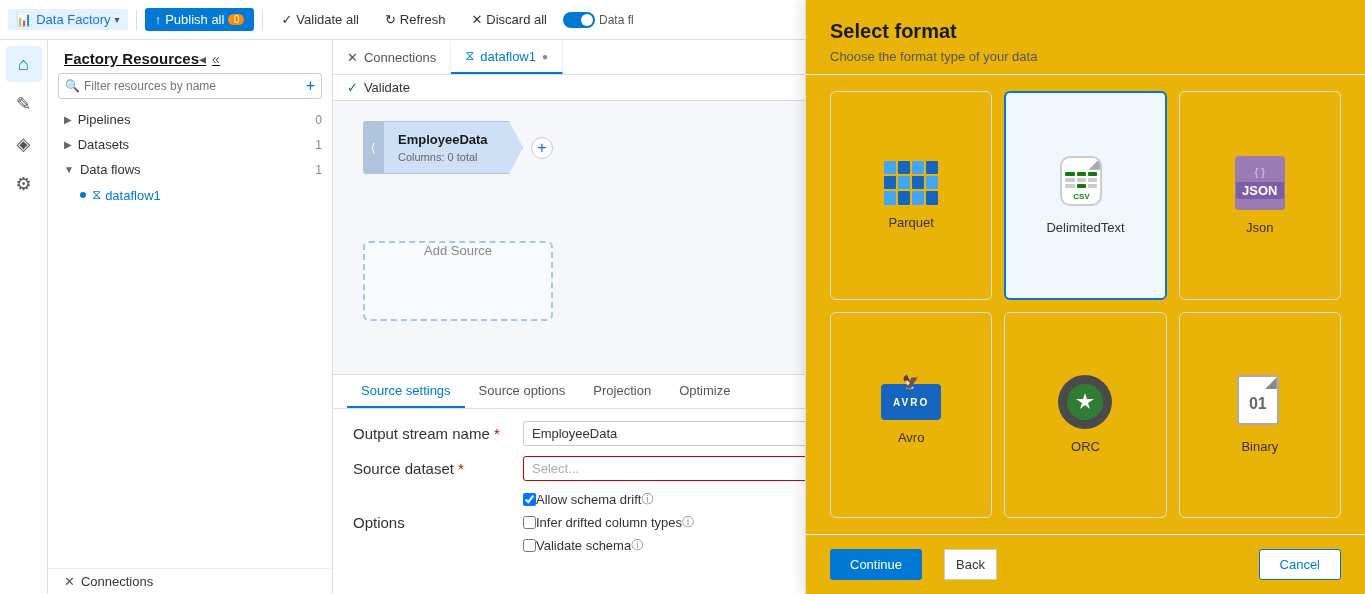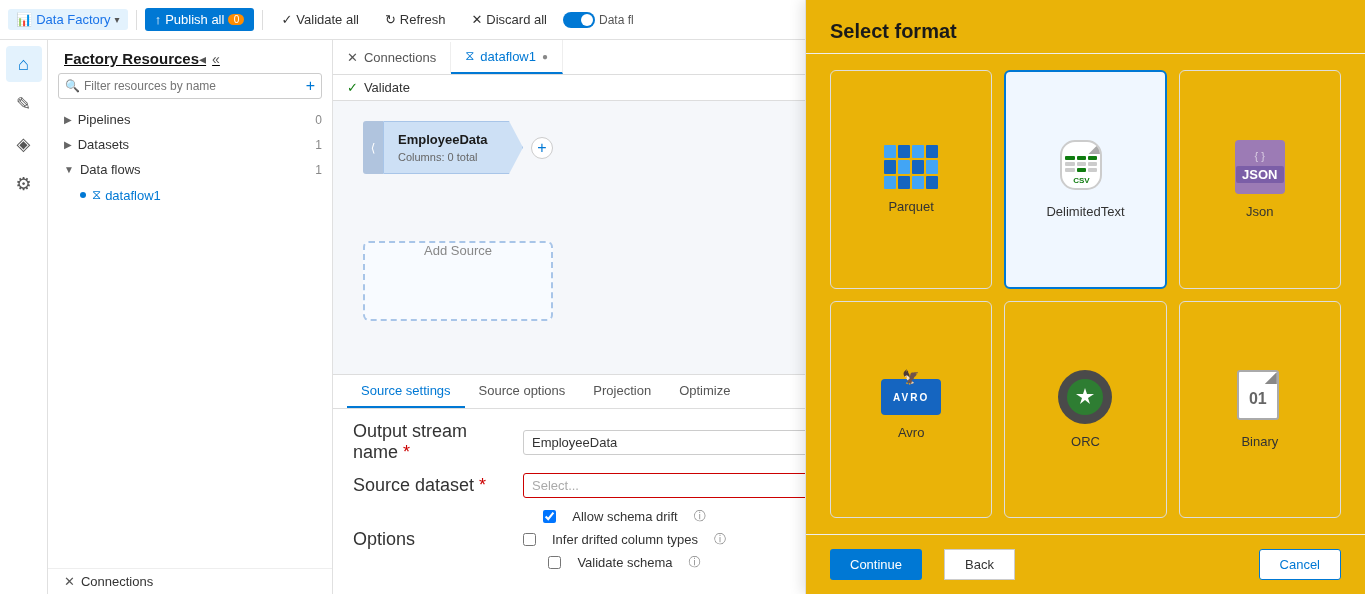--- a/index.html
+++ b/index.html
@@ -317,43 +317,42 @@
       flex-direction: column;
       gap: 10px;
     }
     .form-row {
       display: flex;
       align-items: center;
       gap: 10px;
     }
     .form-label {
       width: 160px;
-      font-size: 18px;
+      font-size: 15px;
       color: #333;
       flex-shrink: 0;
     }
     .form-label .req { color: #c00; }
     .form-input {
       flex: 1;
       border: 1px solid #ccc;
       border-radius: 3px;
       padding: 4px 8px;
       font-size: 13px;
       outline: none;
       color: #333;
     }
     .form-input.error { border-color: #c00; }
     .form-input::placeholder { color: #aaa; }
     .checkbox-row {
       display: flex;
       align-items: center;
-      gap: 16px;
+      gap: 0;
       font-size: 13px;
       color: #333;
-      justify-content: center;
     }
     .checkbox-row input { cursor: pointer; }
     .info-icon { color: #888; font-size: 12px; cursor: pointer; }
 
     
     .overlay-panel {
       position: fixed;
       right: 0; top: 0;
       width: 560px;
       height: 100%;
@@ -411,21 +410,21 @@
     }
 
     .csv-icon {
       width: 50px; height: 54px;
       position: relative;
     }
     .csv-page {
       width: 42px; height: 50px;
       background: #fff;
       border: 2px solid #ccc;
-      border-radius: 15px;
+      border-radius: 10px;
       position: relative;
       overflow: hidden;
     }
     .csv-fold {
       position: absolute;
       top: 0; right: 0;
       width: 12px; height: 12px;
       background: #aaa;
       clip-path: polygon(100% 0, 100% 100%, 0 100%);
     }
@@ -443,21 +442,21 @@
       border-radius: 3px;
       padding: 7px 20px;
       font-size: 13px;
       cursor: pointer;
     }
     .btn-secondary {
       background: #fff;
       color: #333;
       border: 1px solid #ccc;
       border-radius: 0;
-      padding: 7px 20px;
+      padding: 7px 11px;
       font-size: 13px;
       cursor: pointer;
     }
     .btn-cancel {
       margin-left: auto;
       background: #fff;
       color: #0078d4;
       border: 1px solid #0078d4;
       border-radius: 3px;
       padding: 7px 20px;
@@ -650,20 +649,21 @@
             </div>
           </div>
         </div>
       </div>
     </div>
   </div>
 
   <div class="overlay-panel">
     <div class="overlay-header">
       <div class="overlay-title">Select format</div>
+      <div class="overlay-subtitle">Choose the format type of your data</div>
     </div>
 
     <div class="format-grid">
 
       <div class="format-card">
         <div class="parquet-icon">
           <div class="parquet-grid">
             <div class="parquet-cell" style="background:#42a5f5"></div>
             <div class="parquet-cell" style="background:#1565c0"></div>
             <div class="parquet-cell" style="background:#42a5f5"></div>

